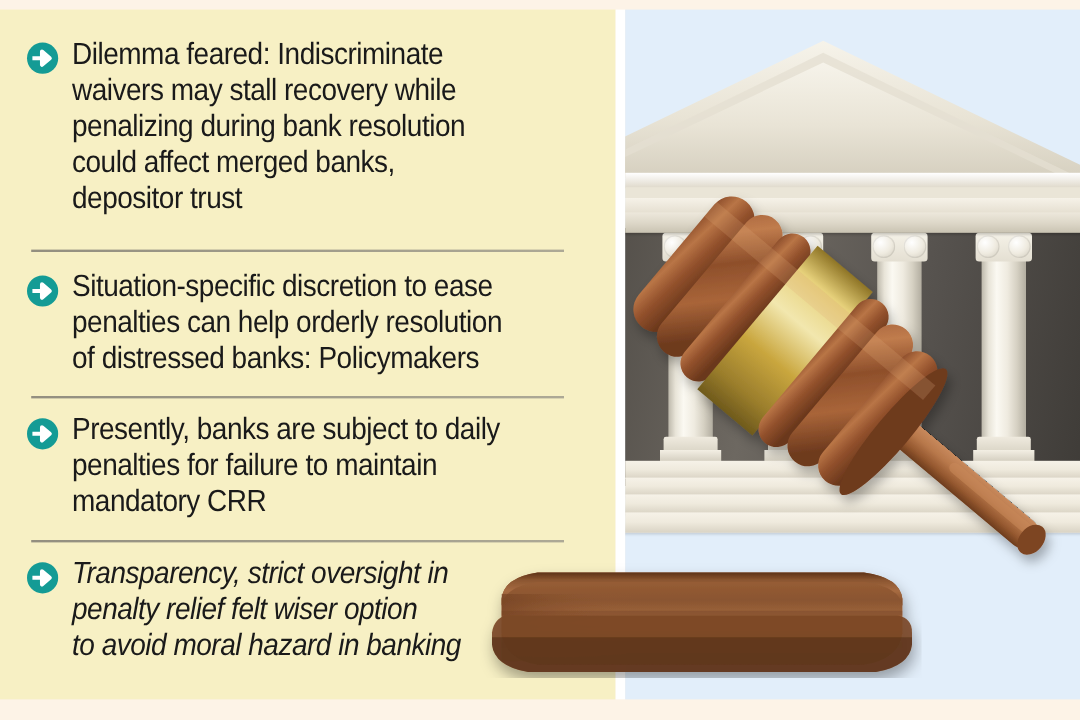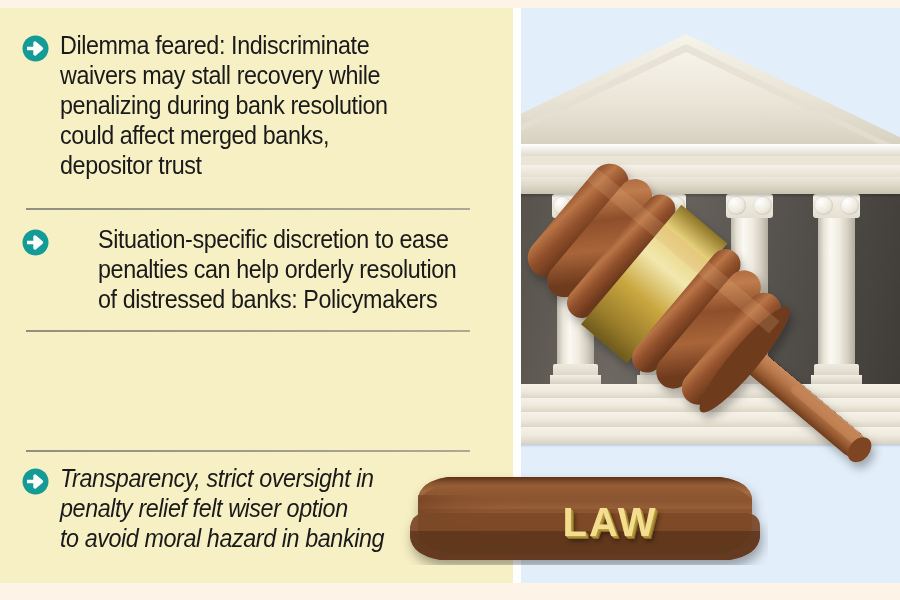--- a/index.html
+++ b/index.html
@@ -31,21 +31,21 @@
 
   
   .bullets{
     position:absolute;left:0;top:8px;width:513px;height:465px;
   }
   .bullet{
     position:absolute;left:22px;width:468px;
     display:flex;align-items:flex-start;
   }
   .b0{top:22px;}
-  .b1{top:216px;justify-content:space-between;}
+  .b1{top:216px;}
   .b2{top:335px;}
   .b3{top:455px;font-style:italic;}
 
   .arrow-icon{
     flex:0 0 auto;width:27px;height:27px;margin-top:5px;margin-right:11px;
   }
   .arrow-icon svg{display:block;}
 
   .bullet-text{
     color:#1a1a1a;
@@ -345,21 +345,20 @@
         <path d="M18 34 Q20 16 48 12 L320 12 Q350 16 352 34 L352 40 Q350 24 320 20 L48 20 Q20 24 18 40 Z" fill="url(#blkTop)"></path>
         <rect x="18" y="44" width="334" height="4" fill="#6e3d1f" opacity="0.35"></rect>
         <rect x="18" y="58" width="334" height="3" fill="#c08a5b" opacity="0.22"></rect>
         <rect x="18" y="70" width="334" height="5" fill="#5c3217" opacity="0.30"></rect>
         <rect x="18" y="30" width="110" height="56" fill="url(#blkGrainL)" opacity="0.55"></rect>
         <path d="M10 62 Q12 50 22 48 L348 48 Q360 50 360 62 L360 72 Q358 90 330 95 L40 95 Q12 90 10 72 Z" fill="#7b4826" opacity="0.92"></path>
         <path d="M10 66 L360 66 L360 72 Q358 90 330 95 L40 95 Q12 90 10 72 Z" fill="#4e2b16" opacity="0.55"></path>
       </g>
     </svg>
   </div>
-  <div class="law-word">LAW</div>
 
   <div class="bullets">
 
     <div class="bullet b0">
       <span class="arrow-icon">
         <svg width="27" height="27" viewBox="0 0 27 27">
           <circle cx="13.5" cy="13.5" r="13" fill="#149b95"></circle>
           <path d="M5 13.5 H14.5 M13 8 L19.5 13.5 L13 19 Z" stroke="#ffffff" stroke-width="3.4" fill="#ffffff" stroke-linejoin="round"></path>
         </svg>
       </span>
@@ -379,20 +378,31 @@
           <path d="M5 13.5 H14.5 M13 8 L19.5 13.5 L13 19 Z" stroke="#ffffff" stroke-width="3.4" fill="#ffffff" stroke-linejoin="round"></path>
         </svg>
       </span>
       <span class="bullet-text">Situation-specific discretion to ease
 penalties can help orderly resolution
 of distressed banks: Policymakers</span>
     </div>
 
     <div class="divider d1"></div>
 
+    <div class="bullet b2">
+      <span class="arrow-icon">
+        <svg width="27" height="27" viewBox="0 0 27 27">
+          <circle cx="13.5" cy="13.5" r="13" fill="#149b95"></circle>
+          <path d="M5 13.5 H14.5 M13 8 L19.5 13.5 L13 19 Z" stroke="#ffffff" stroke-width="3.4" fill="#ffffff" stroke-linejoin="round"></path>
+        </svg>
+      </span>
+      <span class="bullet-text">Presently, banks are subject to daily
+penalties for failure to maintain
+mandatory CRR</span>
+    </div>
 
     <div class="divider d2"></div>
 
     <div class="bullet b3">
       <span class="arrow-icon">
         <svg width="27" height="27" viewBox="0 0 27 27">
           <circle cx="13.5" cy="13.5" r="13" fill="#149b95"></circle>
           <path d="M5 13.5 H14.5 M13 8 L19.5 13.5 L13 19 Z" stroke="#ffffff" stroke-width="3.4" fill="#ffffff" stroke-linejoin="round"></path>
         </svg>
       </span>

